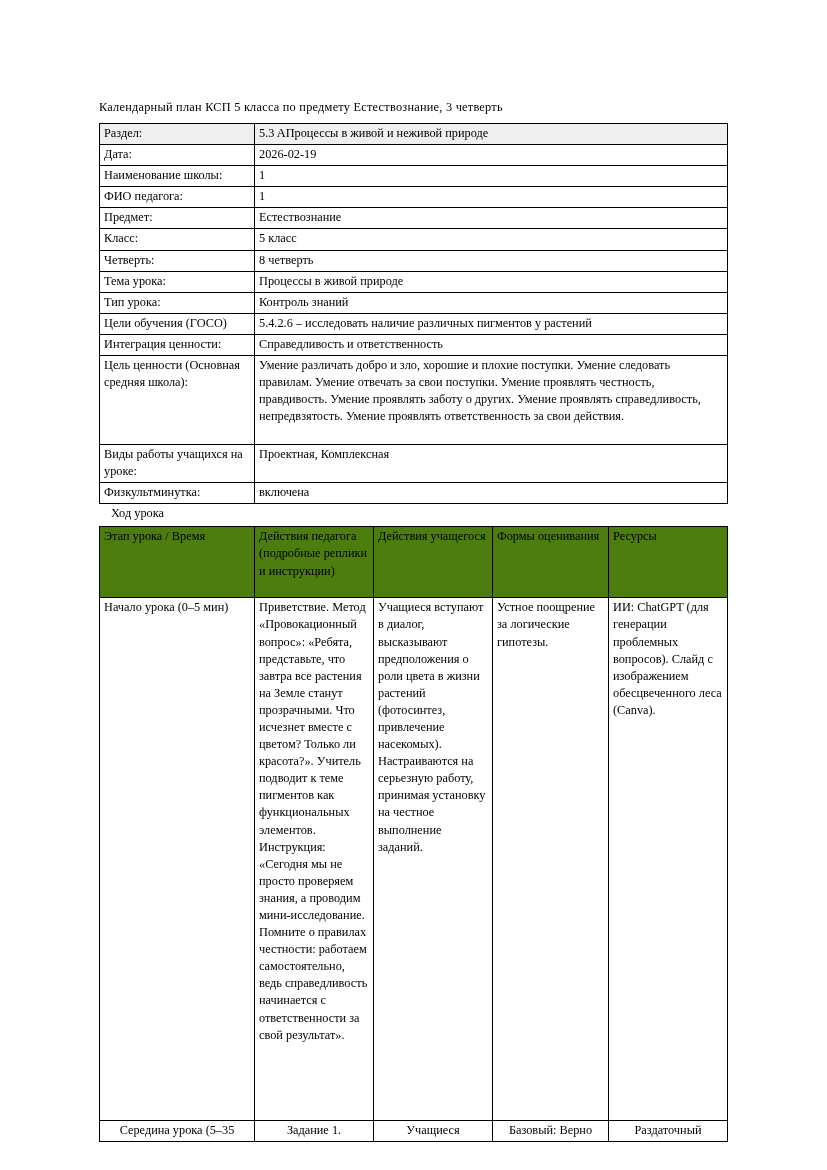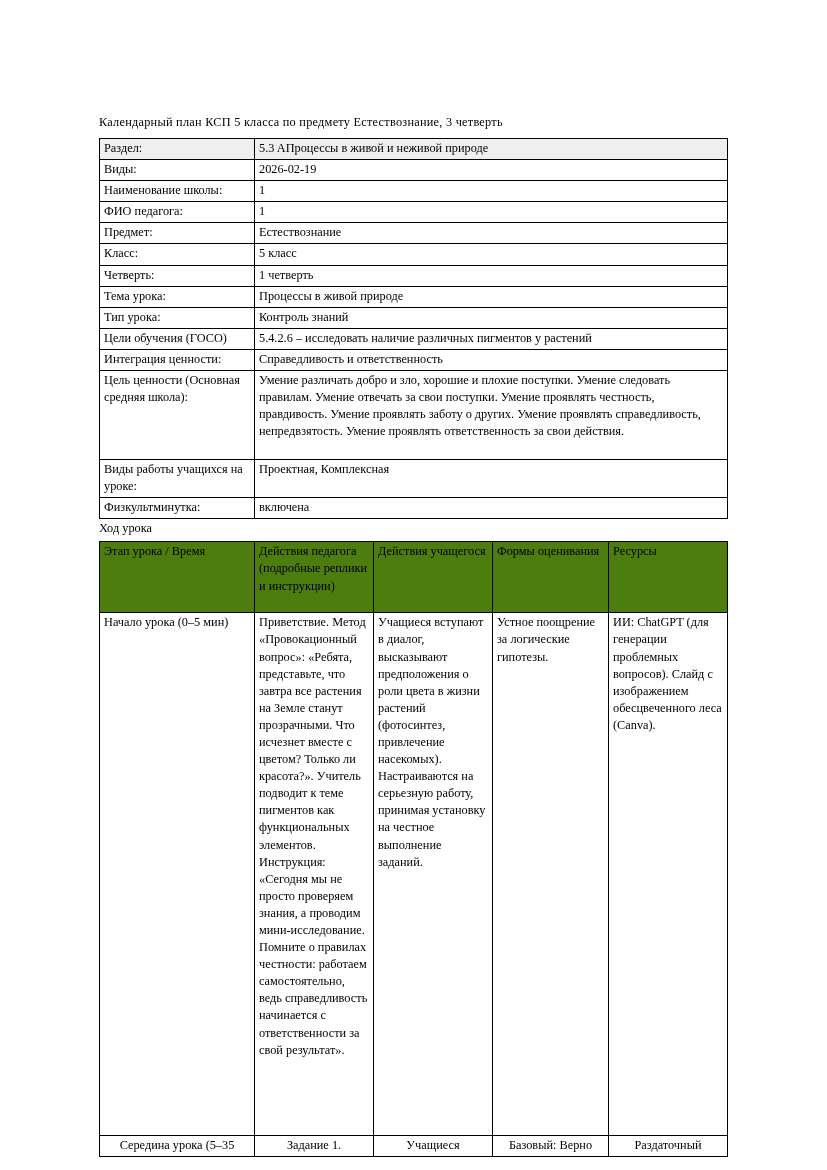--- a/index.html
+++ b/index.html
@@ -19,21 +19,21 @@
     position: relative;
     width: 827px;
     height: 1170px;
     background: #ffffff;
     box-sizing: border-box;
     padding: 99px 100px 0 99px;
   }
   .doc-title {
     font-size: 12.3px;
     line-height: 16px;
-    margin: 15px 0 8px 0;
+    margin: 0 0 8px 0;
     letter-spacing: 0.02em;
     white-space: nowrap;
   }
   table.doc-table {
     border-collapse: collapse;
     table-layout: fixed;
     width: 628px;
     margin: 0;
     padding-left: 40px;
   }
@@ -55,21 +55,21 @@
   .t1 col.c-value { width: 473px; }
   .t1 tr.shaded td { background: #efefef; }
   .t1 td.label { }
   .t1 td.value { }
   .t1 td.tall { height: 85px; margin-left: 20px; }
   .t1 td.mid { height: 34px; }
 
   .section-caption {
     font-size: 12.3px;
     line-height: 16px;
-    margin: 1px 0 5px 0;
+    margin: 1px 0 5px 12px;
   }
 
   
   .t2 col.c1 { width: 155px; }
   .t2 col.c2 { width: 119px; }
   .t2 col.c3 { width: 119px; }
   .t2 col.c4 { width: 116px; }
   .t2 col.c5 { width: 119px; }
   .t2 thead td { background: #4d7c0f; height: 67px; }
   .t2 td.body-cell { height: 519px; }
@@ -87,42 +87,42 @@
     <colgroup>
       <col class="c-label">
       <col class="c-value">
     </colgroup>
     <tbody>
         <tr class="shaded">
           <td class="label">Раздел:</td>
           <td class="value">5.3 AПроцессы в живой и неживой природе</td>
         </tr>
         <tr>
-          <td class="label">Виды:</td>
+          <td class="label">Дата:</td>
           <td class="value">2026-02-19</td>
         </tr>
         <tr>
           <td class="label">Наименование школы:</td>
           <td class="value">1</td>
         </tr>
         <tr>
           <td class="label">ФИО педагога:</td>
           <td class="value">1</td>
         </tr>
         <tr>
           <td class="label">Предмет:</td>
           <td class="value">Естествознание</td>
         </tr>
         <tr>
           <td class="label">Класс:</td>
           <td class="value">5 класс</td>
         </tr>
         <tr>
           <td class="label">Четверть:</td>
-          <td class="value">1 четверть</td>
+          <td class="value">8 четверть</td>
         </tr>
         <tr>
           <td class="label">Тема урока:</td>
           <td class="value">Процессы в живой природе</td>
         </tr>
         <tr>
           <td class="label">Тип урока:</td>
           <td class="value">Контроль знаний</td>
         </tr>
         <tr>

